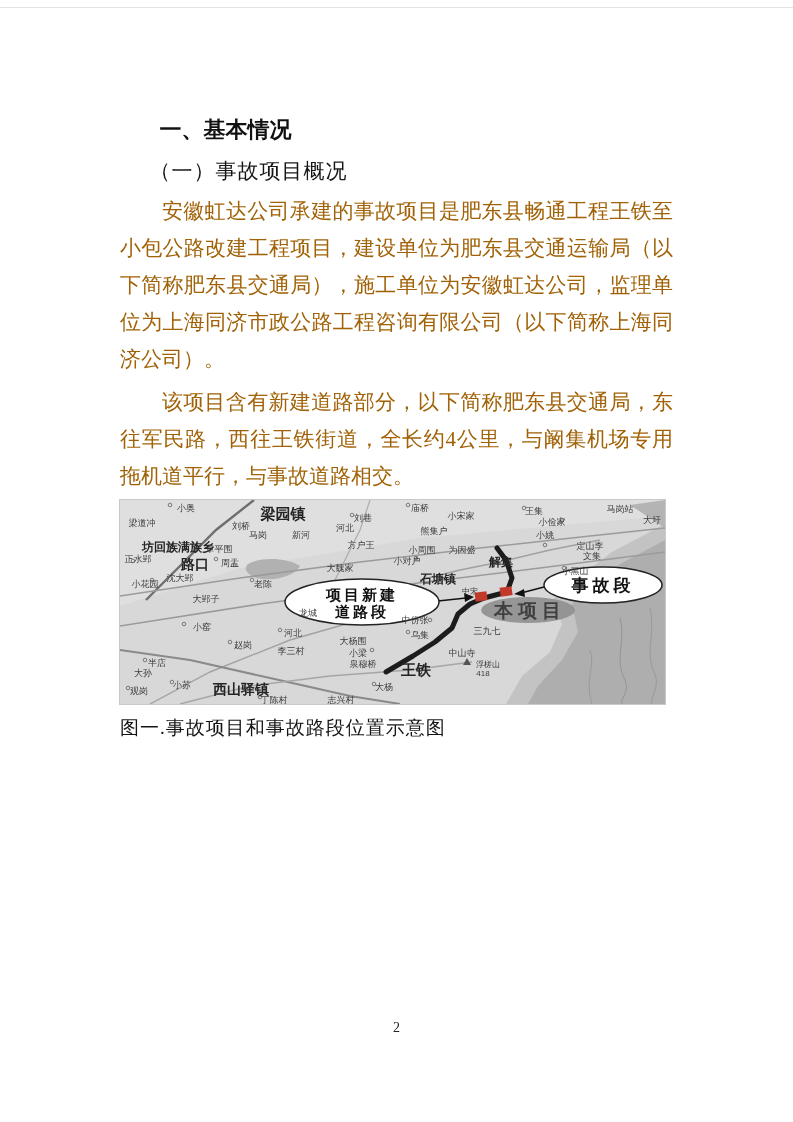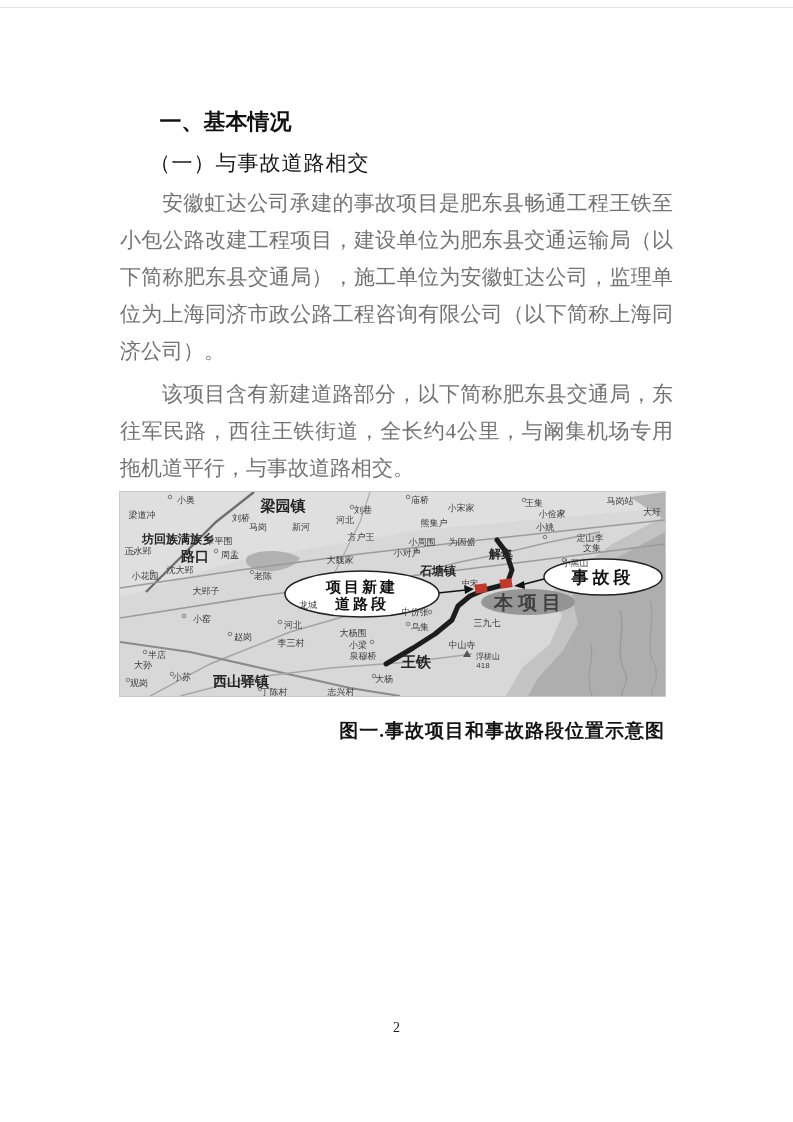--- a/index.html
+++ b/index.html
@@ -1,57 +1,57 @@
 <!DOCTYPE html>
 <html><head>
 <meta charset="utf-8">
 <style>
   html,body{margin:0;padding:0;}
   body{
     width:793px;height:1122px;background:#ffffff;position:relative;overflow:hidden;
     font-family:"Liberation Serif","DejaVu Serif",serif;color:#1c1c1c;
   }
   .scan-edge{position:absolute;top:7px;left:0;width:793px;height:1px;background:#e4e4e4;}
-  .content{position:absolute;left:120px;top:4px;width:553px;}
+  .content{position:absolute;left:120px;top:12px;width:553px;}
   .h1{
     margin:102px 0 0 0;font-family:"Liberation Sans","DejaVu Sans",sans-serif;
     font-weight:700;font-size:22px;line-height:32px;text-indent:1.8em;color:#111;
   }
   .h2{
     margin:9px 0 0 0;font-size:21px;line-height:32px;text-indent:1.4em;
     font-weight:400;color:#161616;letter-spacing:1px;
   }
   p.body{
     margin:6px 0 0 0;font-size:21px;line-height:37px;text-indent:2em;
-    text-align:justify;text-justify:inter-ideograph;color:#737373;
+    text-align:justify;text-justify:inter-ideograph;color:#a16207;
   }
   .figure{margin:5px 0 0 0;width:545px;}
   .mapwrap{
     width:545px;height:204px;position:relative;background:#d8d8d8;
     outline:1px solid #c9c9c9;
   }
   .caption{
-    margin:22px 0 0 0;text-align:right;font-weight:700;font-size:19px;
+    margin:11px 0 0 0;text-align:left;font-weight:400;font-size:19px;
     letter-spacing:1px;color:#141414;
   }
   .pagenum{
     position:absolute;top:1020px;left:0;width:793px;text-align:center;
     font-size:14px;color:#222;
   }
   svg text{font-family:"Liberation Sans","DejaVu Sans",sans-serif;}
 </style>
 </head>
 <body>
 
 <div class="scan-edge"></div>
 
 <div class="content">
 
   <div class="h1">一、基本情况</div>
-  <div class="h2">（一）与事故道路相交</div>
+  <div class="h2">（一）事故项目概况</div>
 
   <p class="body">安徽虹达公司承建的事故项目是肥东县畅通工程王铁至小包公路改建工程项目，建设单位为肥东县交通运输局（以下简称肥东县交通局），施工单位为安徽虹达公司，监理单位为上海同济市政公路工程咨询有限公司（以下简称上海同济公司）。</p>
   <p class="body">该项目含有新建道路部分，以下简称肥东县交通局，东往军民路，西往王铁街道，全长约4公里，与阚集机场专用拖机道平行，与事故道路相交。</p>
 
   <div class="figure">
     <div class="mapwrap">
       <svg viewBox="0 0 545 204" width="545" height="204">
 
         <rect x="0" y="0" width="545" height="204" fill="#d8d8d8"></rect>
         <polygon points="0,0 545,0 545,16 300,38 120,68 0,106" fill="#dfdfdf"></polygon>

